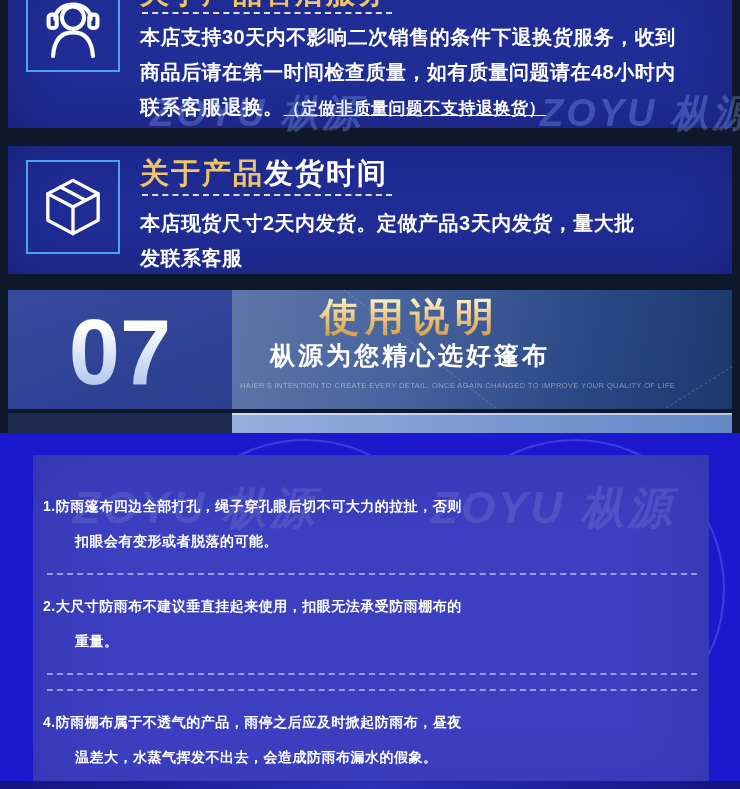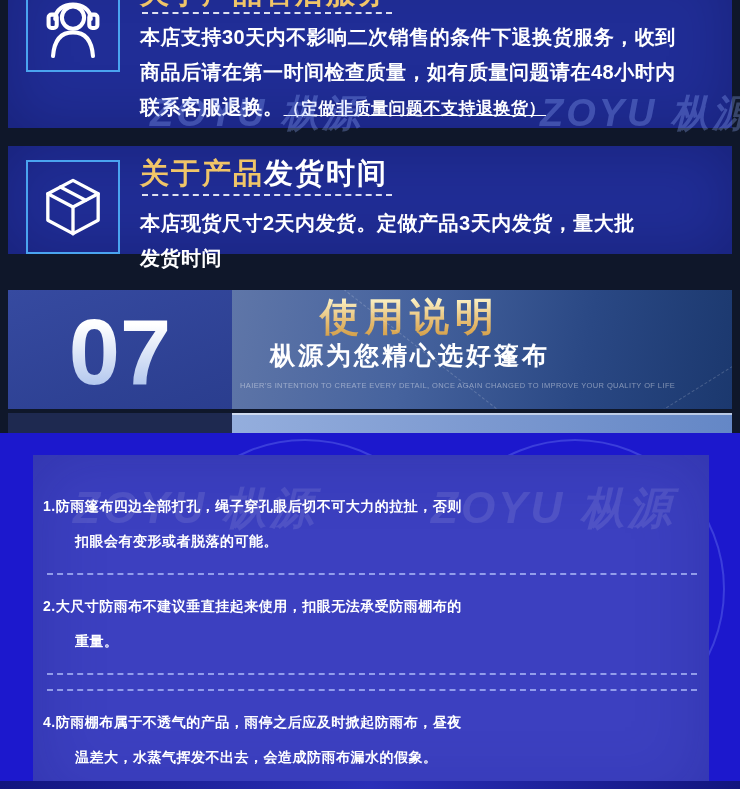--- a/index.html
+++ b/index.html
@@ -11,21 +11,21 @@
   }
   
   .top-area { position:absolute; left:0; top:0; width:740px; height:433px; background:#0f172a; }
 
   .card {
     position:absolute; left:8px; width:724px;
     background:#202d96;
     box-shadow:inset 0 0 60px rgba(0,0,40,.25);
   }
   .card1 { top:-40px; height:168px; }
-  .card2 { top:146px; height:108px; }
+  .card2 { top:146px; height:128px; }
 
   .icon-box {
     position:absolute; left:18px; width:94px; height:94px;
     border:2px solid #4aa4f0;
     display:flex; align-items:center; justify-content:center;
   }
   .icon-box svg { width:74px; height:74px; }
 
   .sec-title {
     position:absolute; left:132px;
@@ -145,21 +145,21 @@
           <path d="M50 14 L84 32 L50 50 L16 32 Z"></path>
           <path d="M16 32 L16 68 L50 86 L50 50"></path>
           <path d="M84 32 L84 68 L50 86"></path>
           <path d="M33 23 L67 41"></path>
         </g>
       </svg>
     </div>
     <div class="sec-title" style="top:8px;"><span>关于产品</span><span class="tw">发货时间</span></div>
     <div class="dash-underline" style="top:48px;"></div>
     <div class="sec-body" style="top:60px;">本店现货尺寸2天内发货。定做产品3天内发货，量大批
-发货时间</div>
+发联系客服</div>
   </div>
 
   <div class="band">
     <div class="band-left">
       <div class="band-num">07</div>
     </div>
     <div class="band-right">
       <div class="diag d1"></div>
       <div class="diag d2"></div>
       <div class="diag d3"></div>

